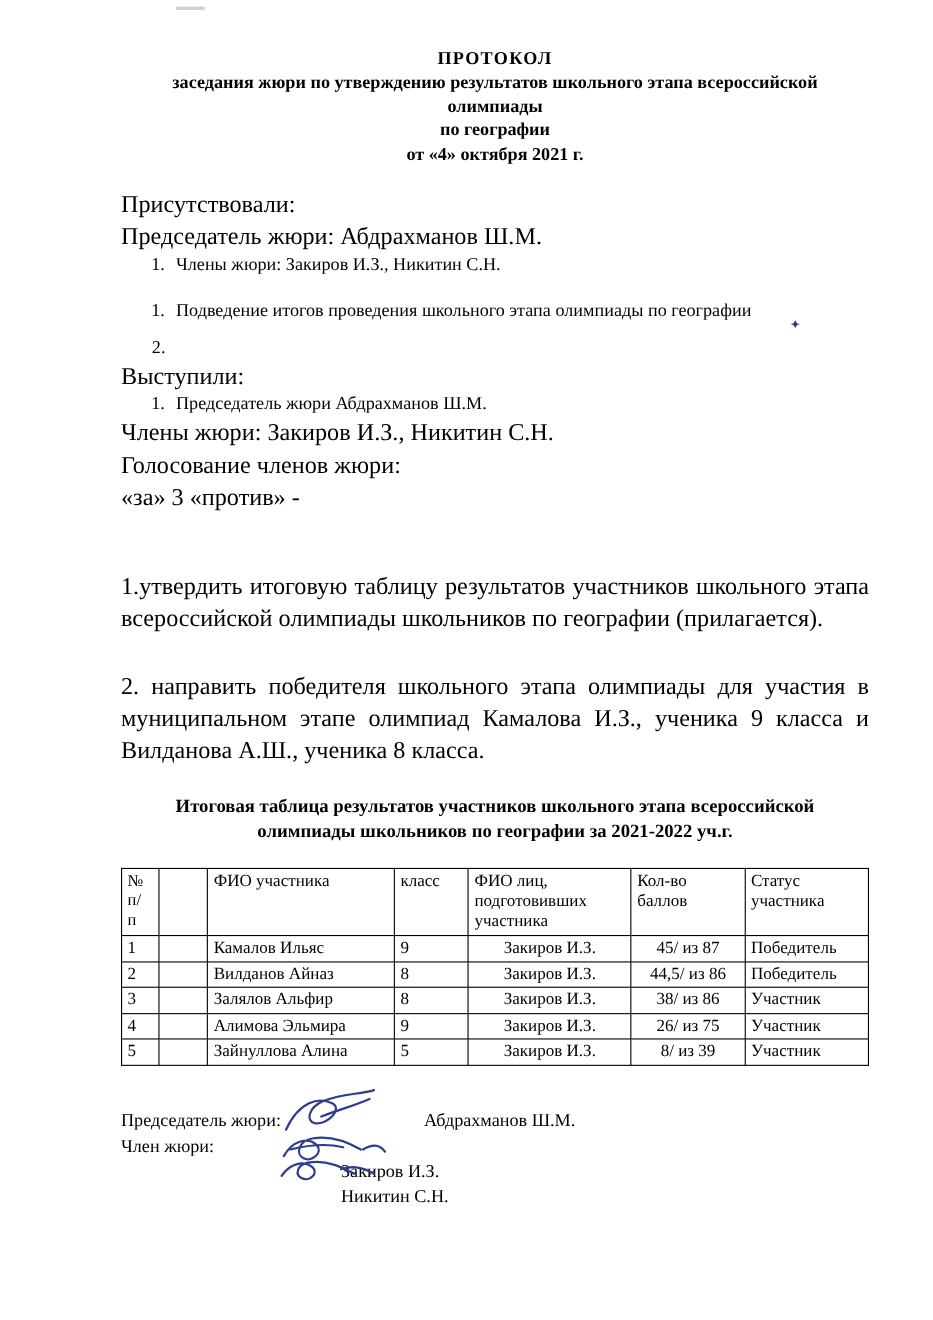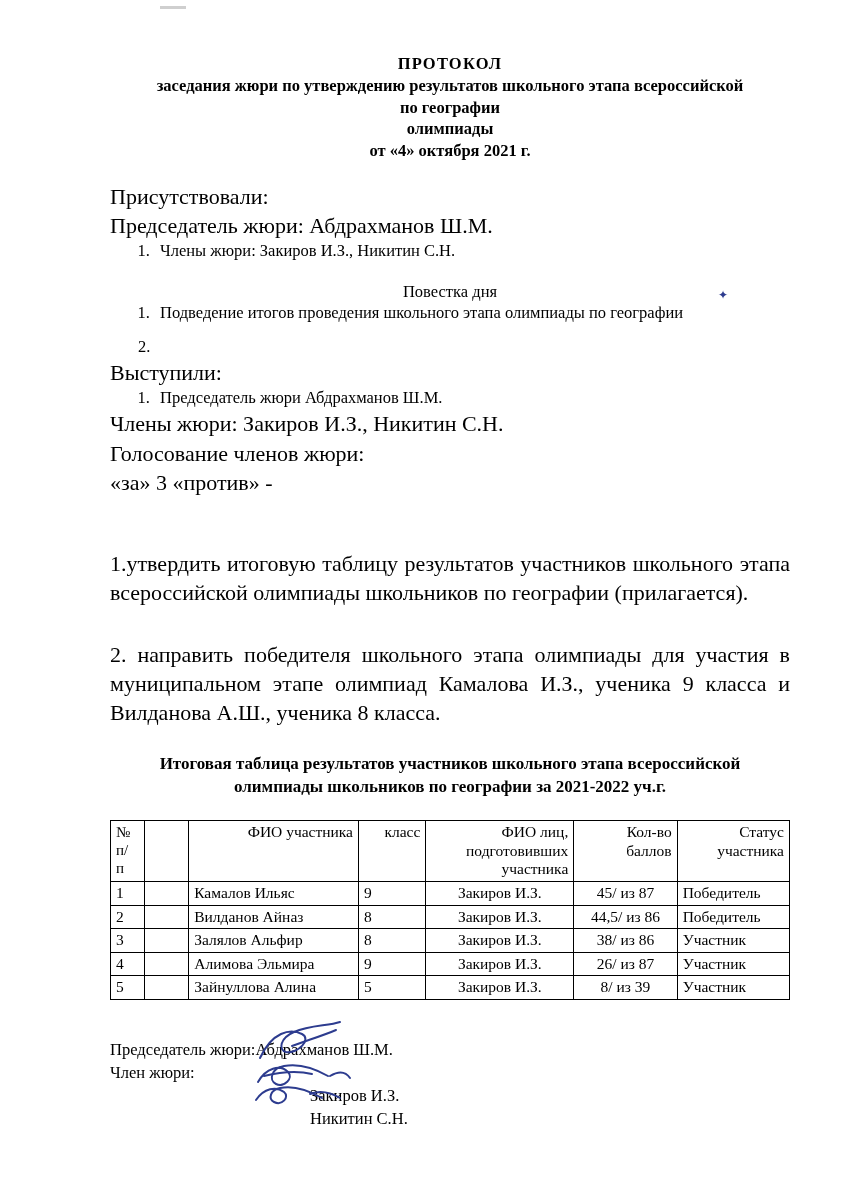--- a/index.html
+++ b/index.html
@@ -18,21 +18,21 @@
   .page {
     position: absolute;
     left: 0; top: 0;
     width: 848px;
     height: 1200px;
     background: #ffffff;
   }
   .content {
     position: absolute;
     left: 110px;
-    top: 53px;
+    top: 42px;
     width: 680px;
   }
   .title-block {
     text-align: center;
     font-weight: bold;
     font-size: 16.5px;
     line-height: 1.32;
   }
   .title-main {
     letter-spacing: 1.2px;
@@ -81,38 +81,39 @@
     font-weight: normal;
     line-height: 1.2;
   }
   .col-num { width: 26px; }
   .col-blank { width: 46px; }
   .col-fio { width: 190px; }
   .col-class { width: 64px; }
   .col-prep { width: 150px; }
   .col-score { width: 110px; }
   .col-status { width: 110px; }
-  .th-center { text-align: right; }
+  .th-center { text-align: left; }
   .td-center { text-align: center; }
   .hdr-num-cell {
     text-align: left;
     line-height: 1.12;
     font-size: 15px;
   }
   .sign-block {
     margin-top: 38px;
     font-size: 16.5px;
     line-height: 1.4;
     position: relative;
   }
   .sign-row {
     display: block;
   }
   .sign-name-offset {
     display: inline-block;
+    margin-left: 130px;
   }
   .sign-name-offset2 {
     display: inline-block;
     margin-left: 200px;
   }
   .signature-svg {
     position: absolute;
     left: 140px;
     top: -18px;
     width: 200px;
@@ -150,36 +151,35 @@
 <div class="page">
 
   <div class="edge-mark"></div>
   <div class="stray-mark">✦</div>
 
   <div class="content">
 
     <div class="title-block">
       <span class="title-line title-main">ПРОТОКОЛ</span>
       <span class="title-line">заседания жюри по утверждению результатов школьного этапа всероссийской</span>
+      <span class="title-line">олимпиады</span>
       <span class="title-line">по географии</span>
-      <span class="title-line">олимпиады</span>
       <span class="title-line">от «4» октября 2021 г.</span>
     </div>
 
     <div class="spacer-md"></div>
 
     <div class="para">Присутствовали:</div>
     <div class="para">Председатель жюри: Абдрахманов Ш.М.</div>
     <ol class="plain">
       <li>Члены жюри:  Закиров И.З., Никитин С.Н.</li>
     </ol>
 
     <div class="spacer-md"></div>
 
-    <div class="agenda-head">Повестка дня</div>
     <ol class="plain">
       <li>Подведение итогов проведения школьного этапа олимпиады по географии</li>
     </ol>
 
     <div class="spacer-sm"></div>
 
     <div class="indent-list">2.<span></span></div>
 
     <div class="para">Выступили:</div>
     <ol class="plain">
@@ -242,21 +242,21 @@
           <td class="td-center">Закиров И.З.</td>
           <td class="td-center">38/ из 86</td>
           <td>Участник</td>
         </tr>
         <tr>
           <td>4</td>
           <td></td>
           <td>Алимова Эльмира</td>
           <td>9</td>
           <td class="td-center">Закиров И.З.</td>
-          <td class="td-center">26/ из 87</td>
+          <td class="td-center">26/ из 75</td>
           <td>Участник</td>
         </tr>
         <tr>
           <td>5</td>
           <td></td>
           <td>Зайнуллова Алина</td>
           <td>5</td>
           <td class="td-center">Закиров И.З.</td>
           <td class="td-center">8/ из 39</td>
           <td>Участник</td>

